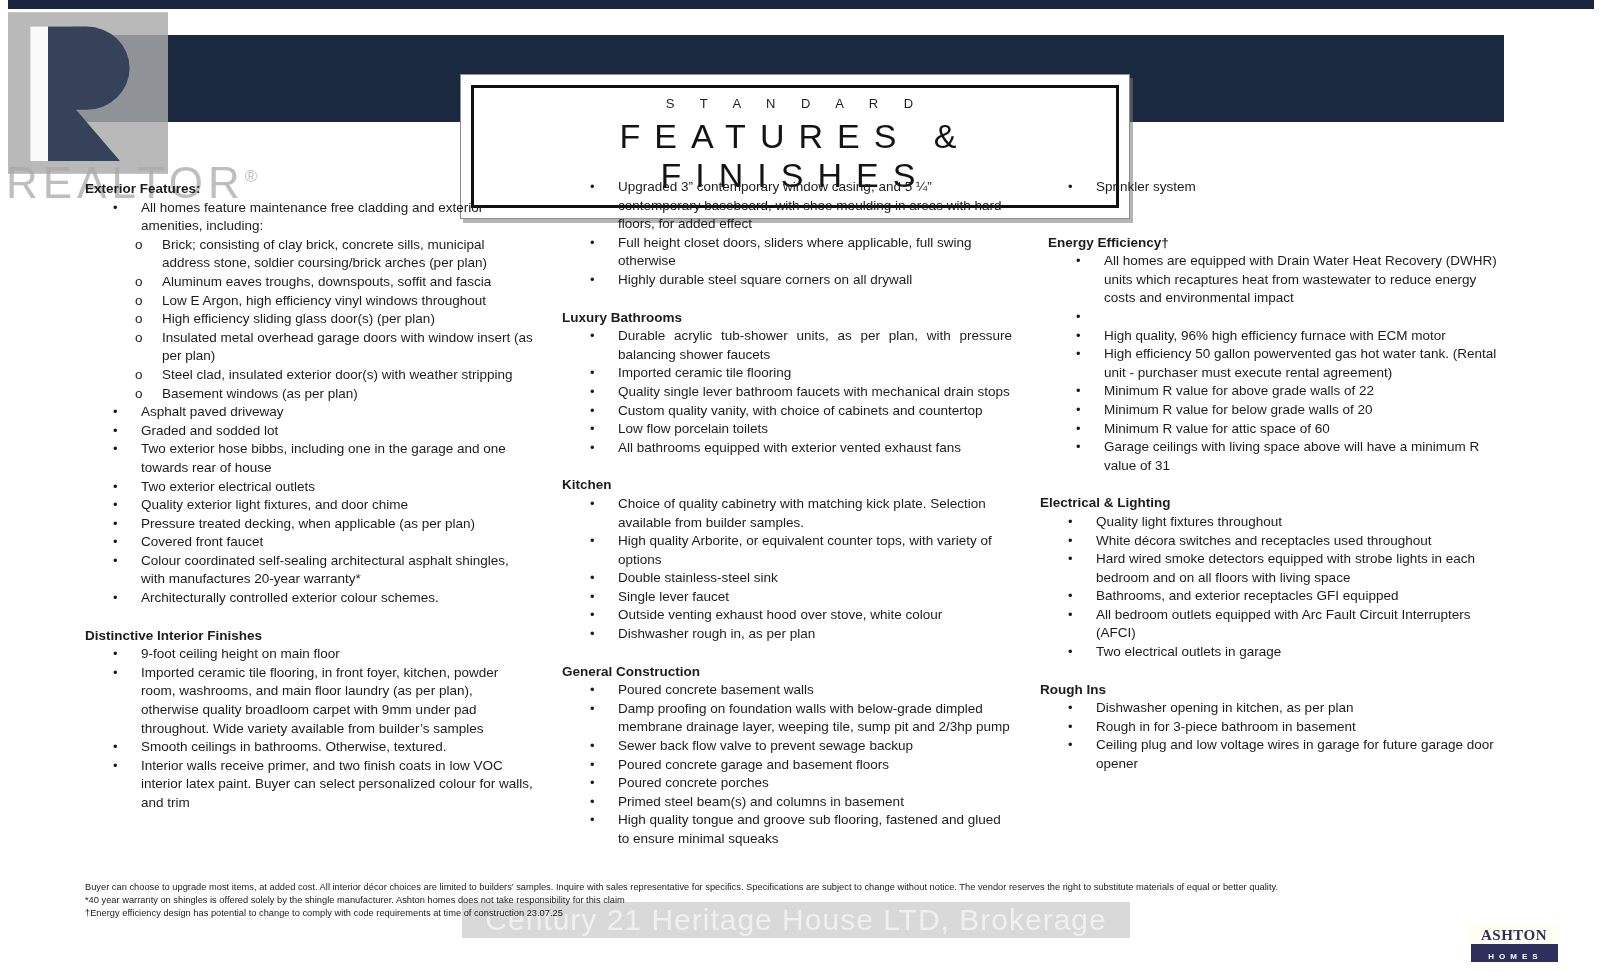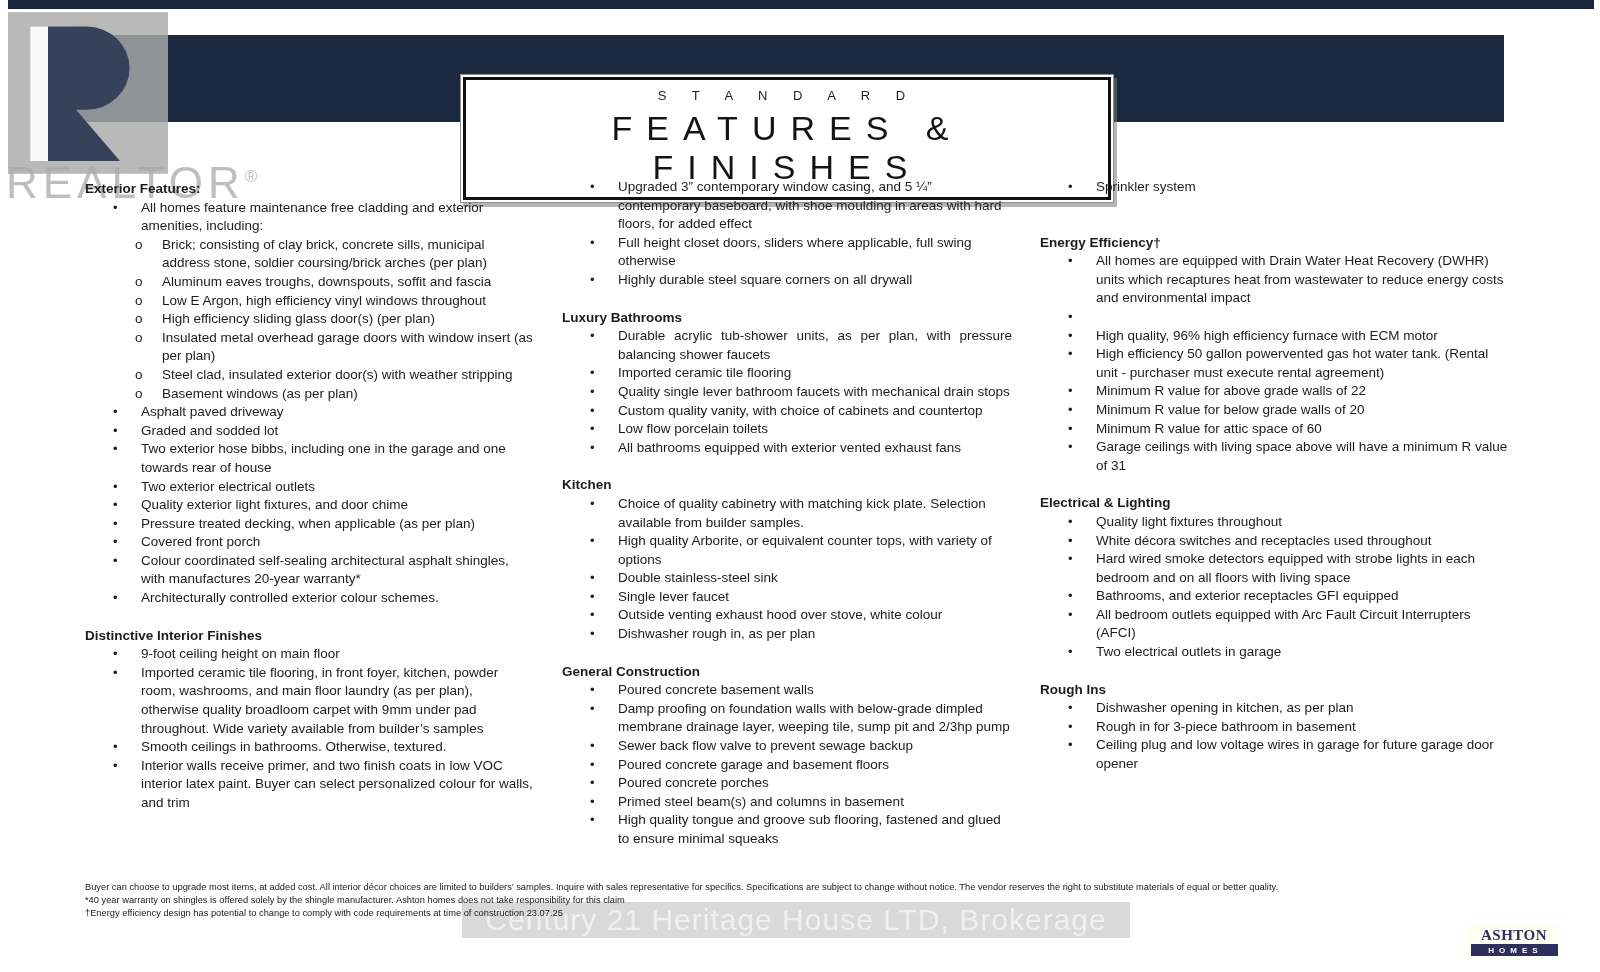--- a/index.html
+++ b/index.html
@@ -6,61 +6,61 @@
   #page{
     position:relative;width:1600px;height:972px;background:#ffffff;
     font-family:"Liberation Sans",sans-serif;color:#1c1c1c;overflow:hidden;
   }
   
   .topbar{position:absolute;left:8px;top:0;width:1586px;height:9px;background:#18253c;}
   .banner{position:absolute;left:57px;top:35px;width:1447px;height:87px;background:#1b2940;}
   
   .title-box{
     position:absolute;left:460px;top:74px;width:648px;background:#fff;
-    border:1px solid #8f8f8f;padding:2px;box-shadow:3px 4px 0 rgba(120,120,120,.55);
+    border:1px solid #8f8f8f;padding:10px;box-shadow:3px 4px 0 rgba(120,120,120,.55);
   }
   .title-inner{border:3px solid #101010;text-align:center;padding:8px 0 10px 0;}
   .title-small{font-size:13px;letter-spacing:11px;color:#1d1d1d;font-weight:500;margin-bottom:6px;}
   .title-large{font-size:34px;letter-spacing:14px;color:#141414;font-weight:400;}
   
   .realtor{position:absolute;left:8px;top:12px;z-index:3;}
   .realtor-word{
     position:absolute;left:6px;top:158px;font-size:44px;letter-spacing:5px;
     color:rgba(150,150,150,.62);font-weight:400;white-space:nowrap;z-index:1;
   }
   .realtor-word sup{font-size:17px;color:rgba(150,150,150,.62);}
   
   .col{position:absolute;font-size:13.5px;line-height:18.6px;z-index:2;}
   #col-0{left:85px;top:180px;width:448px;}
   #col-1{left:562px;top:178px;width:450px;}
   #col-2{left:1040px;top:178px;width:468px;}
   .section{margin-top:19px;}
   .col .section:first-child{margin-top:0;}
-  #col-2 .section:nth-child(2){margin-top:37px;}
+  #col-2 .section:nth-child(2){margin-top:37px;margin-left:8px;}
   .heading{font-weight:bold;}
   ul{list-style:none;margin:0;padding:0;}
   li{display:flex;}
   li .bullet{flex:0 0 28px;margin-left:28px;}
   li.l1 .bullet{font-size:13px;}
   li.l2 .bullet{margin-left:50px;flex-basis:27px;}
   li .txt{flex:1;}
   .just{text-align:justify;}
   b{font-weight:normal;}
   
   .footnotes{position:absolute;left:85px;top:881px;font-size:9.3px;line-height:13.2px;color:#1a1a1a;z-index:4;width:1200px;}
   
   .century-band{
     position:absolute;left:462px;top:902px;width:668px;height:36px;background:#d9d9d9;
     z-index:3;display:flex;align-items:center;justify-content:center;
   }
   .century-text{font-size:30px;color:#f0f0f0;letter-spacing:1px;white-space:nowrap;font-weight:400;}
   
   .ashton{position:absolute;left:1468px;top:924px;width:92px;text-align:center;background:#fffef2;padding:2px 0;z-index:4;}
   .ashton-name{font-family:"Liberation Serif",serif;font-weight:bold;font-size:15px;color:#2f2f5e;letter-spacing:.5px;line-height:18px;}
-  .ashton-bar{margin:0 auto;width:84px;background:#2f2f5e;color:#ffffff;font-size:8px;font-weight:bold;letter-spacing:5px;padding:2px 0 1px 3px;line-height:9px;}
+  .ashton-bar{margin:0 auto;width:84px;background:#2f2f5e;color:#ffffff;font-size:8px;font-weight:bold;letter-spacing:5px;padding:8px 0 1px 3px;line-height:9px;}
 </style>
 </head>
 <body>
 
 <div id="page">
 
   <div class="topbar"></div>
   <div class="banner"></div>
 
   <div class="title-box">
@@ -137,21 +137,21 @@
           <li class="l1">
             <span class="bullet">•</span>
             <span class="txt">Quality exterior light fixtures, and door chime</span>
           </li>
           <li class="l1">
             <span class="bullet">•</span>
             <span class="txt">Pressure treated decking, when applicable (as per plan)</span>
           </li>
           <li class="l1">
             <span class="bullet">•</span>
-            <span class="txt">Covered front porch</span>
+            <span class="txt">Covered front faucet</span>
           </li>
           <li class="l1">
             <span class="bullet">•</span>
             <span class="txt">Colour coordinated self-sealing architectural asphalt shingles, with manufactures 20-year warranty*</span>
           </li>
           <li class="l1">
             <span class="bullet">•</span>
             <span class="txt">Architecturally controlled exterior colour schemes.</span>
           </li>
         </ul>

